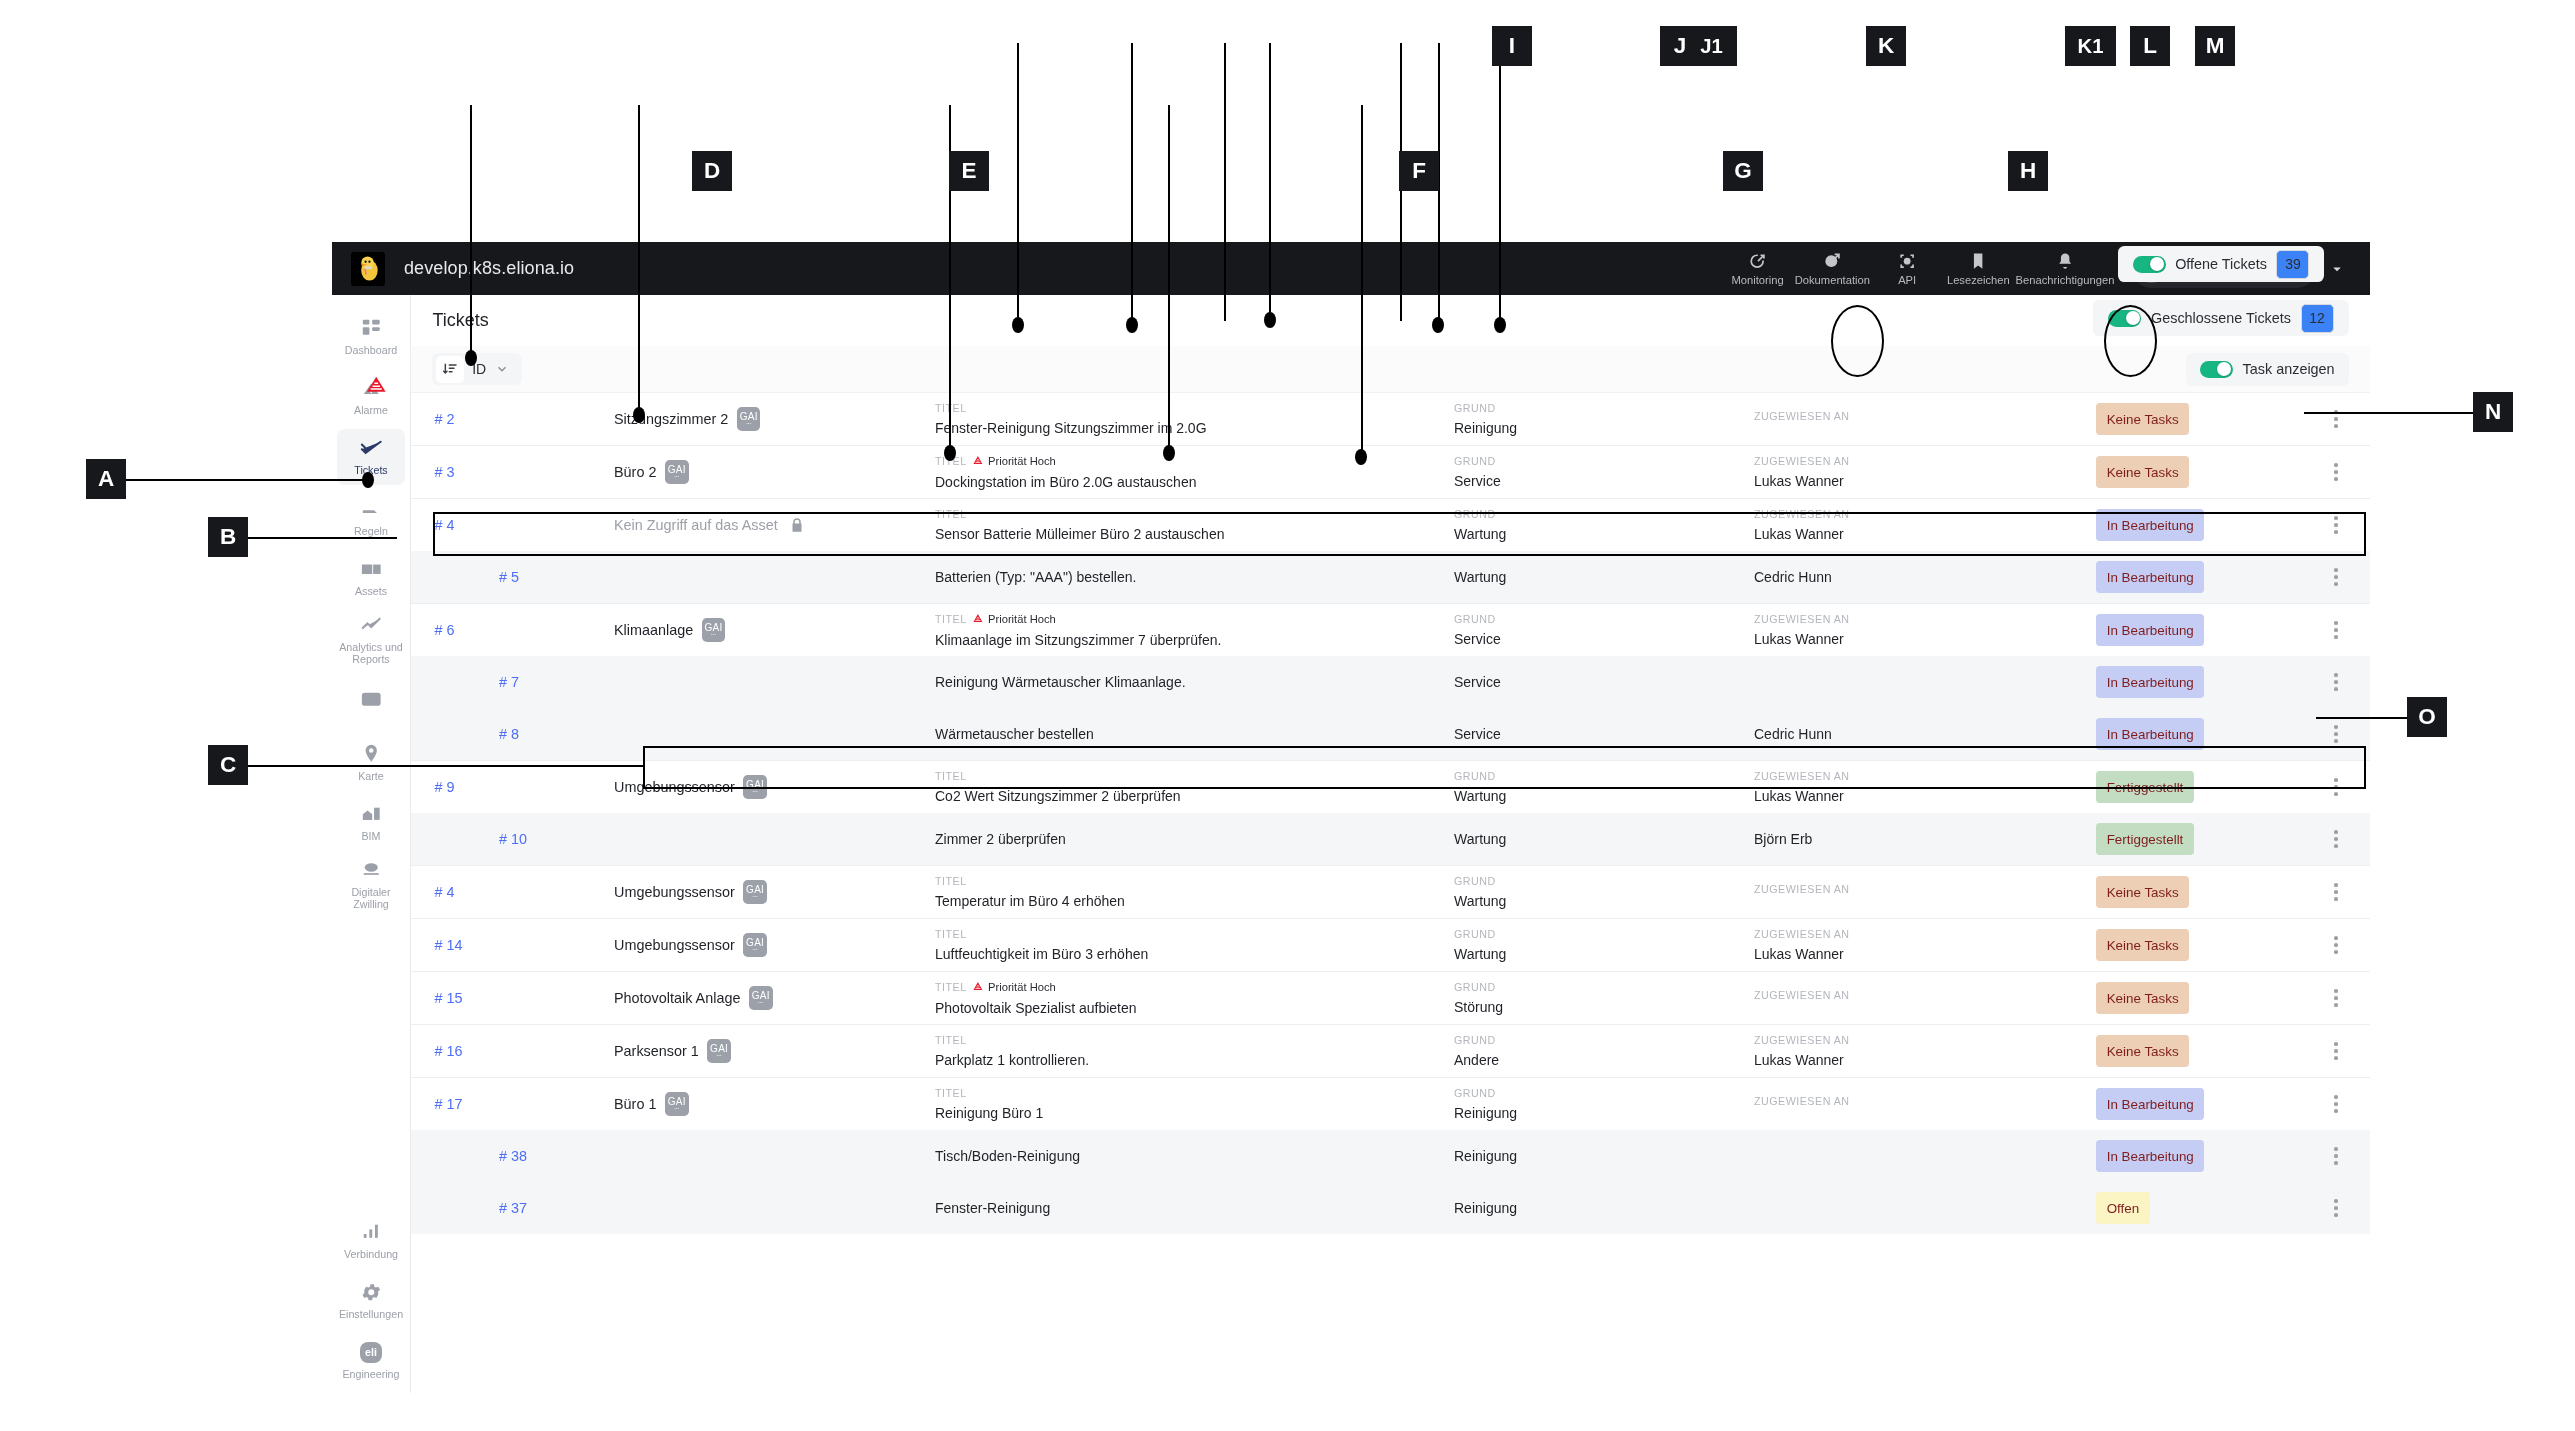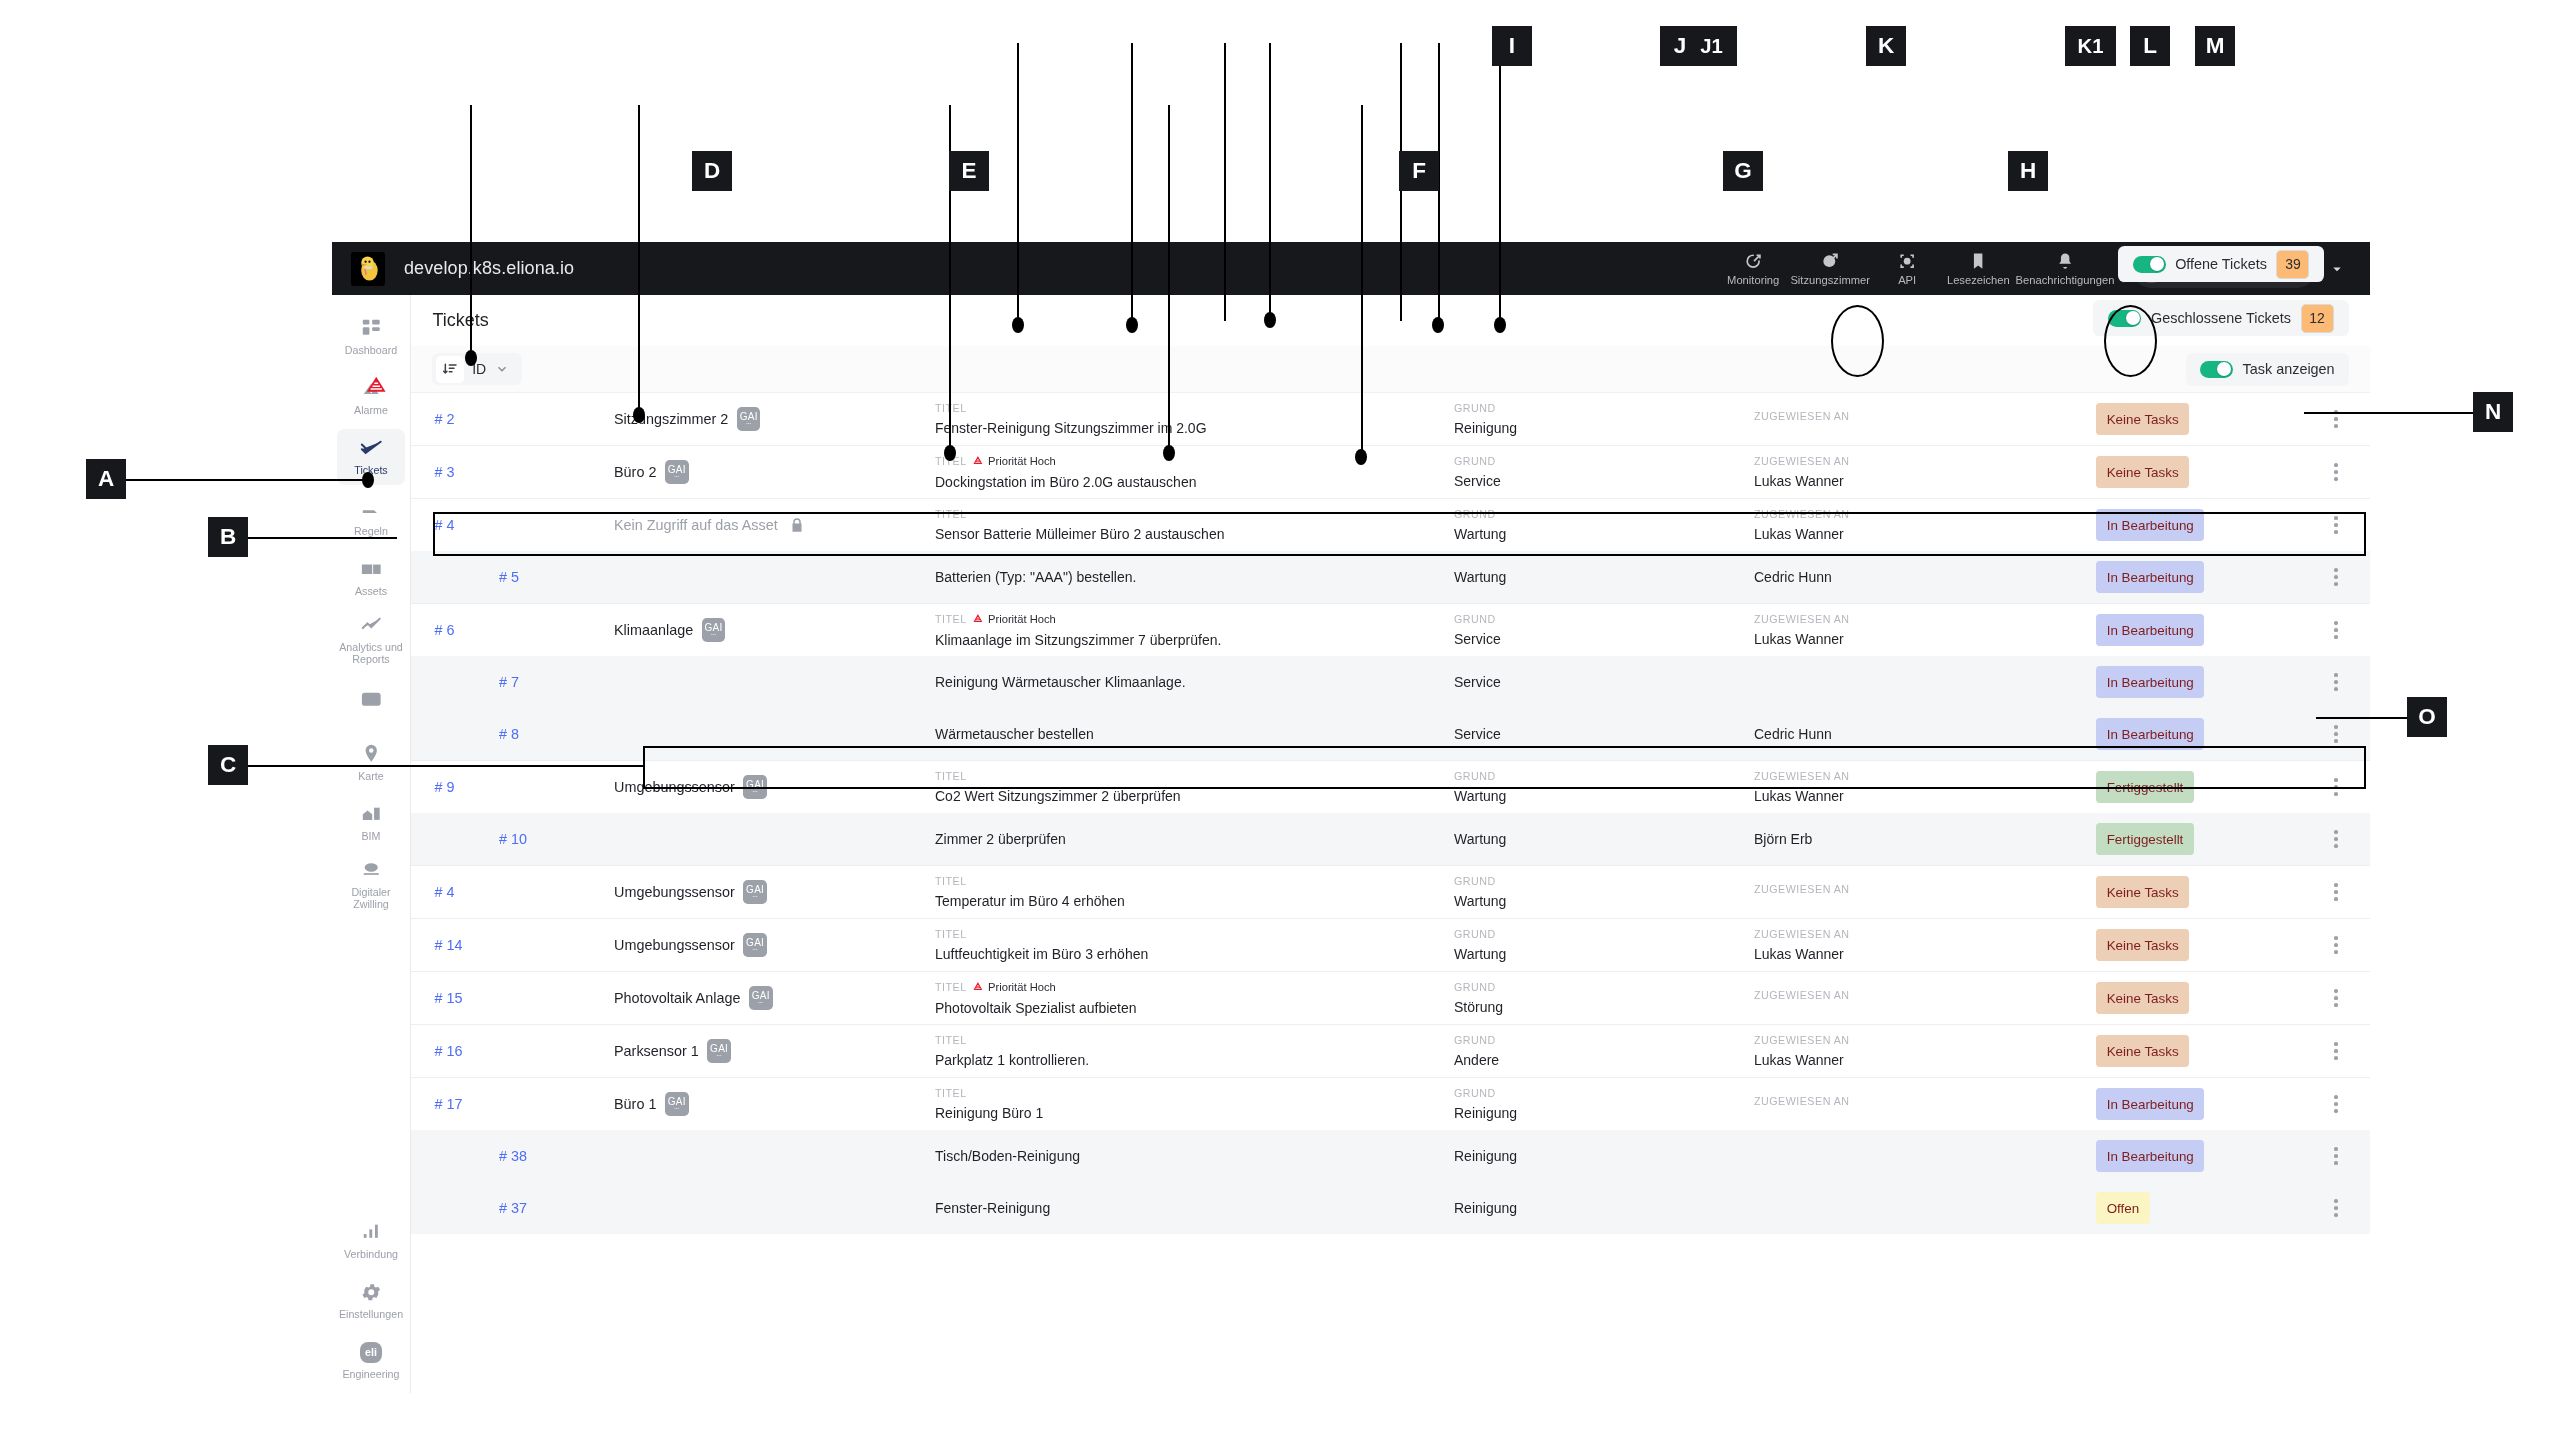--- a/index.html
+++ b/index.html
@@ -79,21 +79,21 @@
     height:36px;padding:0 15px;cursor:pointer;
   }
   .switch{width:33px;height:17px;border-radius:9.6px;position:relative;flex:0 0 auto;}
   .switch.on{background:#17b581;}
   .switch.off{background:#b4b7bd;}
   .switch .knob{position:absolute;top:1.6px;width:14px;height:14px;border-radius:50%;background:#fff;box-shadow:0 0.5px 1.6px rgba(0,0,0,.3);}
   .switch.on .knob{right:1.6px;}
   .switch.off .knob{left:1.6px;}
   .toggle-text{font-size:14.4px;color:#2b2d33;white-space:nowrap;}
   .count-box{
-    min-width:33px;height:29px;border:0.5px solid #d9dadd;border-radius:4.8px;background:#fdba74;
+    min-width:33px;height:29px;border:0.5px solid #d9dadd;border-radius:4.8px;background:#3b82f6;
     display:flex;align-items:center;justify-content:center;font-size:14px;color:#2b2d33;padding:0 6.4px;
   }
   .icon-btn{width:37px;height:37px;border-radius:6.4px;display:flex;align-items:center;justify-content:center;cursor:pointer;}
   .icon-btn svg{width:19px;height:19px;fill:none;stroke:#9a9da4;stroke-width:2.4;}
   .primary-btn{
     background:#2b3a67;color:#fff;border-radius:6.4px;height:40px;padding:0 19px;
     display:flex;align-items:center;gap:8.6px;font-size:15.5px;cursor:pointer;
   }
 
   .content-sub{
@@ -189,21 +189,21 @@
           <svg viewBox="0 0 24 24">
               <path d="M12 4a8 8 0 108 8 1 1 0 00-2 0 6 6 0 11-6-6 1 1 0 000-2zm4 0h5v5h-2V7.4l-5.3 5.3-1.4-1.4L17.6 6H16z"></path>
             </svg>
           <span>Monitoring</span>
         </div>
         <div class="htool">
           <svg viewBox="0 0 24 24">
               <circle cx="11" cy="12" r="7"></circle>
               <path d="M15 3h6v6h-2V6.4l-4.3 4.3-1.4-1.4L17.6 5H15z"></path>
             </svg>
-          <span>Sitzungszimmer</span>
+          <span>Dokumentation</span>
         </div>
         <div class="htool">
           <svg viewBox="0 0 24 24">
               <path d="M4 4h4v2H6v2H4zm12 0h4v4h-2V6h-2zM4 16h2v2h2v2H4zm14 0h2v4h-4v-2h2z"></path>
               <circle cx="12" cy="12" r="4"></circle>
             </svg>
           <span>API</span>
         </div>
         <div class="htool">
           <svg viewBox="0 0 24 24">

